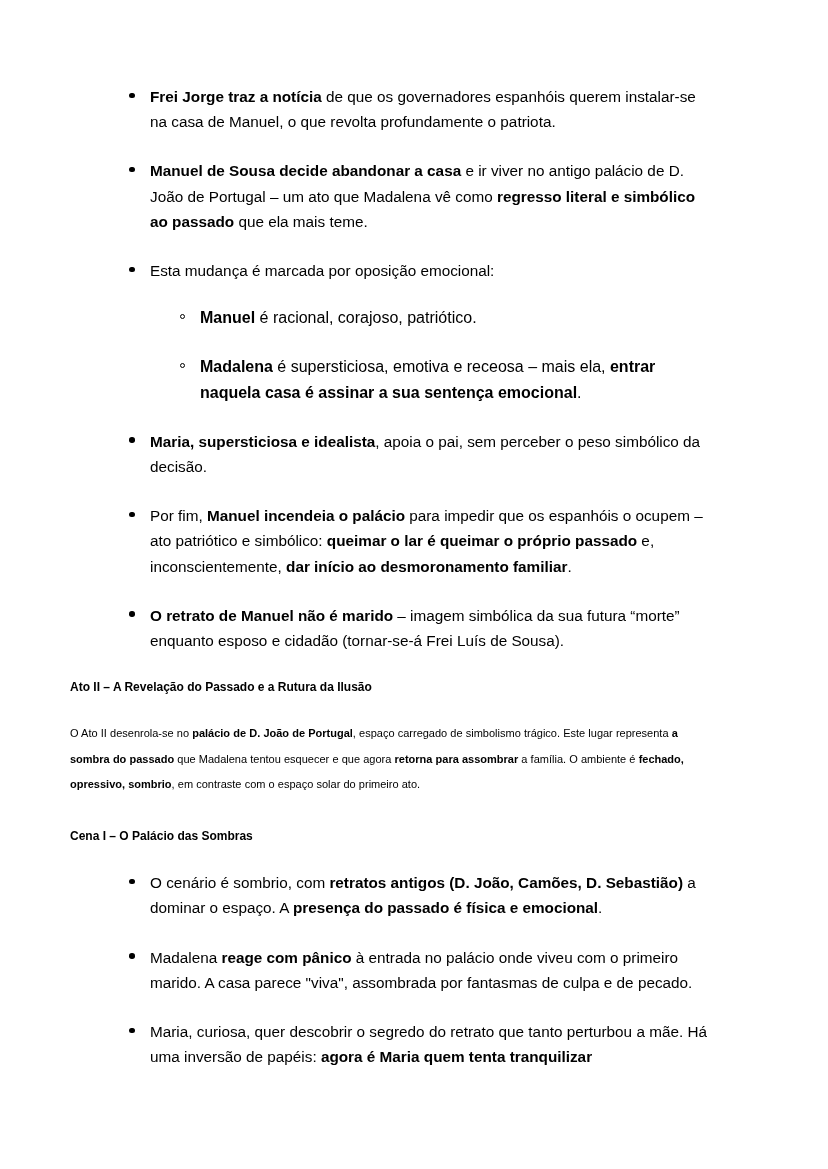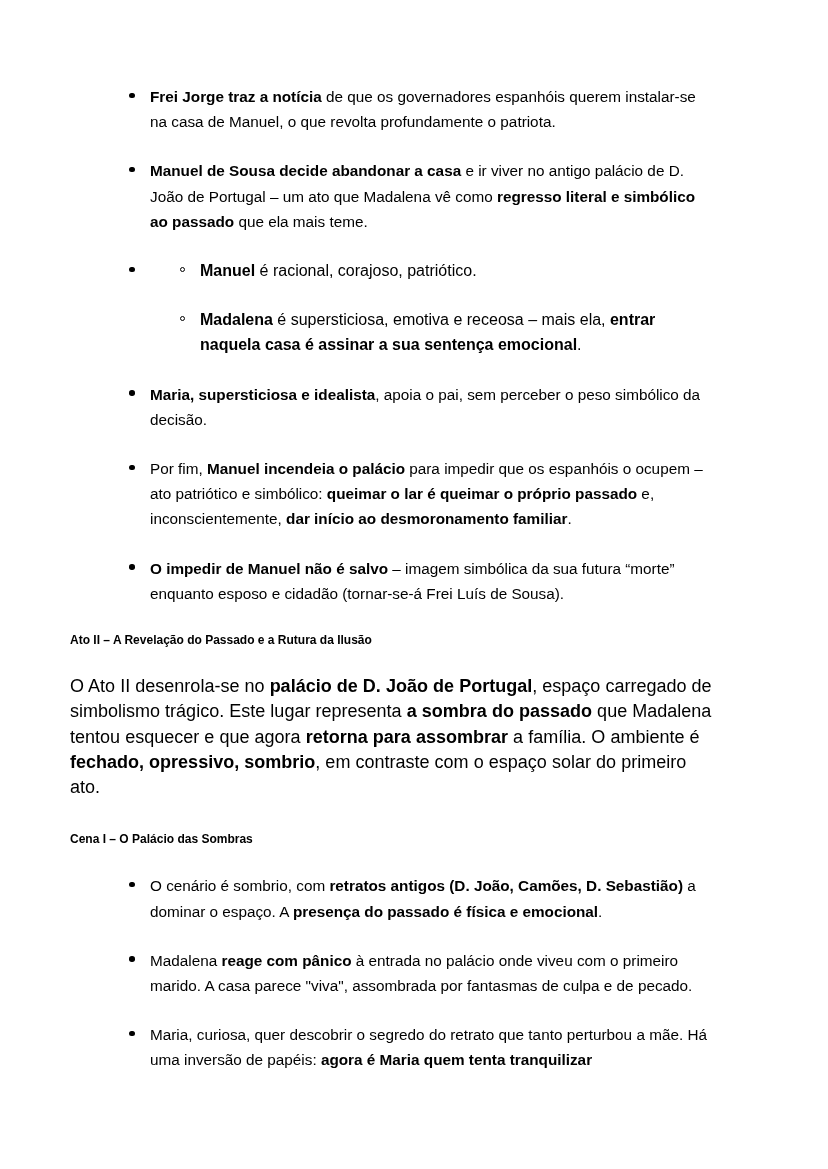--- a/index.html
+++ b/index.html
@@ -24,21 +24,21 @@
     box-sizing: border-box;
     padding: 84px 116px 40px 70px;
   }
 
   .doc-body {
     width: 642px;
   }
 
   
   .para {
-    font-size: 18px;
+    font-size: 11px;
     line-height: 25.2px;
     margin: 0 0 13px 0;
     text-align: left;
     word-spacing: 0.1px;
   }
 
   .heading {
     font-size: 12px;
     line-height: 25.2px;
     font-weight: bold;
@@ -121,27 +121,27 @@
 </style>
 </head>
 <body>
 
 <div class="page">
   <div class="doc-body">
     <div id="content-root">
         <ul class="lvl1 list-block">
           <li id="bullet-frei-jorge"><span class="bullet-marker"></span><span><b class="rich">Frei Jorge traz a notícia</b><span class="rich"> de que os governadores espanhóis querem instalar-se na casa de Manuel, o que revolta profundamente o patriota.</span></span></li>
           <li id="bullet-manuel-de-sousa"><span class="bullet-marker"></span><span><b class="rich">Manuel de Sousa decide abandonar a casa</b><span class="rich"> e ir viver no antigo palácio de D. João de Portugal – um ato que Madalena vê como </span><b class="rich">regresso literal e simbólico ao passado</b><span class="rich"> que ela mais teme.</span></span></li>
-          <li id="bullet-mudanca-oposicao"><span class="bullet-marker"></span><ul class="lvl2">
+          <li id="bullet-mudanca-oposicao"><span class="bullet-marker"></span><span><span class="rich">Esta mudança é marcada por oposição emocional:</span></span><ul class="lvl2">
               <li id="subbullet-manuel"><span class="bullet-marker"></span><span><b class="rich">Manuel</b><span class="rich"> é racional, corajoso, patriótico.</span></span></li>
               <li id="subbullet-madalena"><span class="bullet-marker"></span><span><b class="rich">Madalena</b><span class="rich"> é supersticiosa, emotiva e receosa – mais ela, </span><b class="rich">entrar naquela casa é assinar a sua sentença emocional</b><span class="rich">.</span></span></li>
             </ul></li>
           <li id="bullet-maria-idealista"><span class="bullet-marker"></span><span><b class="rich">Maria, supersticiosa e idealista</b><span class="rich">, apoia o pai, sem perceber o peso simbólico da decisão.</span></span></li>
           <li id="bullet-incendio"><span class="bullet-marker"></span><span><span class="rich">Por fim, </span><b class="rich">Manuel incendeia o palácio</b><span class="rich"> para impedir que os espanhóis o ocupem – ato patriótico e simbólico: </span><b class="rich">queimar o lar é queimar o próprio passado</b><span class="rich"> e, inconscientemente, </span><b class="rich">dar início ao desmoronamento familiar</b><span class="rich">.</span></span></li>
-          <li id="bullet-retrato"><span class="bullet-marker"></span><span><b class="rich">O impedir de Manuel não é salvo</b><span class="rich"> – imagem simbólica da sua futura “morte” enquanto esposo e cidadão (tornar-se-á Frei Luís de Sousa).</span></span></li>
+          <li id="bullet-retrato"><span class="bullet-marker"></span><span><b class="rich">O retrato de Manuel não é marido</b><span class="rich"> – imagem simbólica da sua futura “morte” enquanto esposo e cidadão (tornar-se-á Frei Luís de Sousa).</span></span></li>
         </ul>
         <div class="gap-22"></div>
         <div class="heading" id="heading-ato-ii">Ato II – A Revelação do Passado e a Rutura da Ilusão</div>
         <div class="gap-10"></div>
         <p class="para" id="paragraph-ato-ii-intro"><span class="rich">O Ato II desenrola-se no </span><b class="rich">palácio de D. João de Portugal</b><span class="rich">, espaço carregado de simbolismo trágico. Este lugar representa </span><b class="rich">a sombra do passado</b><span class="rich"> que Madalena tentou esquecer e que agora </span><b class="rich">retorna para assombrar</b><span class="rich"> a família. O ambiente é </span><b class="rich">fechado, opressivo, sombrio</b><span class="rich">, em contraste com o espaço solar do primeiro ato.</span></p>
         <div class="gap-14"></div>
         <div class="heading" id="heading-cena-i">Cena I – O Palácio das Sombras</div>
         <div class="gap-10"></div>
         <ul class="lvl1 list-block">
           <li id="bullet-cenario-sombrio"><span class="bullet-marker"></span><span><span class="rich">O cenário é sombrio, com </span><b class="rich">retratos antigos (D. João, Camões, D. Sebastião)</b><span class="rich"> a dominar o espaço. A </span><b class="rich">presença do passado é física e emocional</b><span class="rich">.</span></span></li>

